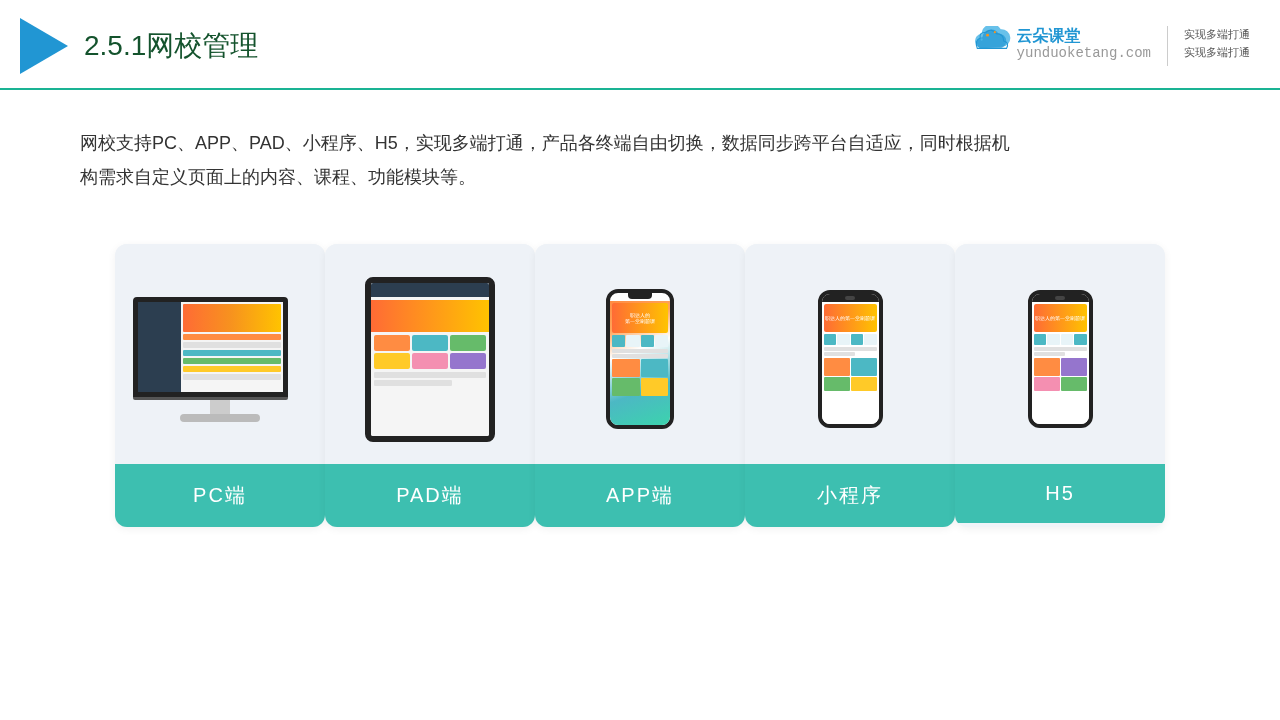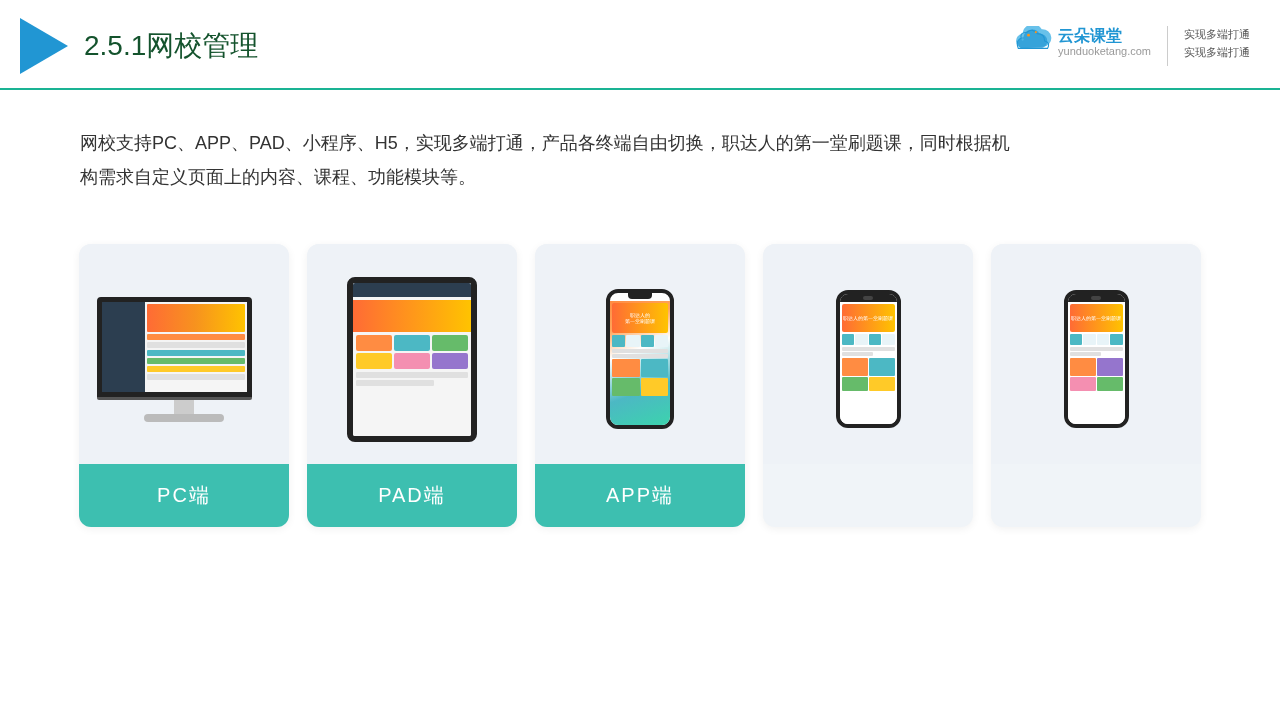--- a/index.html
+++ b/index.html
@@ -55,38 +55,38 @@
       display: flex;
       flex-direction: column;
       line-height: 1.2;
     }
     .cloud-name {
       font-size: 16px;
       font-weight: bold;
       color: #2196d3;
     }
     .cloud-url {
-      font-size: 11px;
+      font-size: 14px;
       color: #999;
+      font-family: Liberation Mono, monospace;
     }
 
     
     .description {
       padding: 36px 80px 20px 80px;
       font-size: 18px;
       color: #333;
       line-height: 1.9;
       max-width: 1100px;
     }
 
     
     .cards-container {
       display: flex;
       justify-content: center;
-      gap: 18px;
       padding: 20px 60px 30px 60px;
       margin-top: 10px;
     }
 
     .card {
       background: #f0f4f8;
       border-radius: 12px;
       width: 210px;
       display: flex;
       flex-direction: column;
@@ -375,21 +375,21 @@
       <div class="header-divider"></div>
       <div class="slogan-right">
         <span>实现多端打通</span>
         <span>实现多端打通</span>
       </div>
     </div>
   </div>
 </div>
 
 <div class="description">
-  <span>网校支持PC、APP、PAD、小程序、H5，实现多端打通，产品各终端自由切换，职达人的第一堂刷题课，同时根据机构需求自定义页面上的内容、课程、功能模块等。</span>
+  <span>网校支持PC、APP、PAD、小程序、H5，实现多端打通，产品各终端自由切换，数据同步跨平台自适应，同时根据机构需求自定义页面上的内容、课程、功能模块等。</span>
 </div>
 
 <div class="cards-container">
 
   <div class="card">
     <div class="card-image-area">
       <div class="desktop-mockup">
         <div class="desktop-screen">
           <div class="desktop-screen-inner">
             <div class="screen-sidebar"></div>
@@ -490,20 +490,21 @@
             <div style="height:18px;background:#ff8c42;border-radius:1px;"></div>
             <div style="height:18px;background:#4cb8c4;border-radius:1px;"></div>
           </div>
           <div style="margin-top:1px;display:grid;grid-template-columns:1fr 1fr;gap:1px;">
             <div style="height:14px;background:#66bb6a;border-radius:1px;"></div>
             <div style="height:14px;background:#ffca28;border-radius:1px;"></div>
           </div>
         </div>
       </div>
     </div>
+    <div class="card-label">小程序</div>
   </div>
 
   <div class="card">
     <div class="card-image-area">
       <div class="miniphone-mockup">
         <div class="miniphone-notch-bar">
           <div class="miniphone-camera"></div>
         </div>
         <div class="miniphone-screen">
           <div style="height:28px;background:linear-gradient(90deg,#ff6b35,#ffc300);border-radius:2px;margin-bottom:2px;display:flex;align-items:center;justify-content:center;">
@@ -521,15 +522,16 @@
             <div style="height:18px;background:#ff8c42;border-radius:1px;"></div>
             <div style="height:18px;background:#9575cd;border-radius:1px;"></div>
           </div>
           <div style="margin-top:1px;display:grid;grid-template-columns:1fr 1fr;gap:1px;">
             <div style="height:14px;background:#f48fb1;border-radius:1px;"></div>
             <div style="height:14px;background:#66bb6a;border-radius:1px;"></div>
           </div>
         </div>
       </div>
     </div>
+    <div class="card-label">H5</div>
   </div>
 
 </div>
 
 </body></html>

